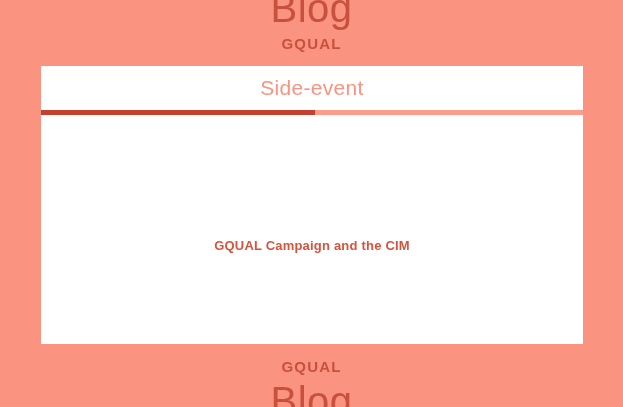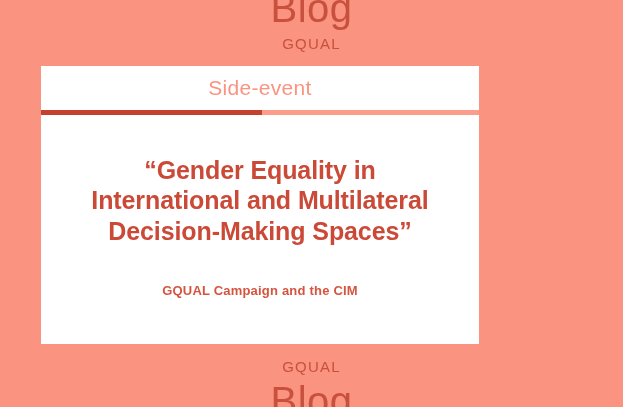--- a/index.html
+++ b/index.html
@@ -31,39 +31,39 @@
     font-weight: 300;
     color: #c8513d;
     line-height: 1.0;
     letter-spacing: 0.5px;
   }
   .bg-blog-top {
     margin-top: -12px;
   }
   .bg-logo {
     font-size: 15px;
-    font-weight: 400;
+    font-weight: 700;
     color: #c8513d;
     letter-spacing: 1.2px;
     line-height: 1.0;
     margin-top: 8px;
   }
   .bg-logo-bottom {
     margin-bottom: 7px;
   }
   .bg-blog-bottom {
     margin-bottom: -14px;
   }
 
   
   .card {
     position: absolute;
     left: 41px;
     top: 66px;
-    width: 438px;
+    width: 542px;
     height: 278px;
     background: #ffffff;
     display: flex;
     flex-direction: column;
   }
 
   .card-header {
     height: 44px;
     display: flex;
     align-items: center;
@@ -135,21 +135,20 @@
 
   <div class="card-header">
     <span class="card-header-label">Side-event</span>
   </div>
 
   <div class="progress-track" style="background: rgb(252, 157, 140);">
     <div class="progress-fill" style="width: 50.5%; background: rgb(196, 65, 47);"></div>
   </div>
 
   <div class="card-body">
-    <h1 class="event-title">“Gender Equality in International and Multilateral Decision-Making Spaces”</h1>
     <p class="event-subtitle">GQUAL Campaign and the CIM</p>
   </div>
 
 </div>
 
 <div class="bg-band bg-band-bottom">
   <div class="bg-logo bg-logo-bottom">GQUAL</div>
   <div class="bg-blog bg-blog-bottom">Blog</div>
 </div>
 

